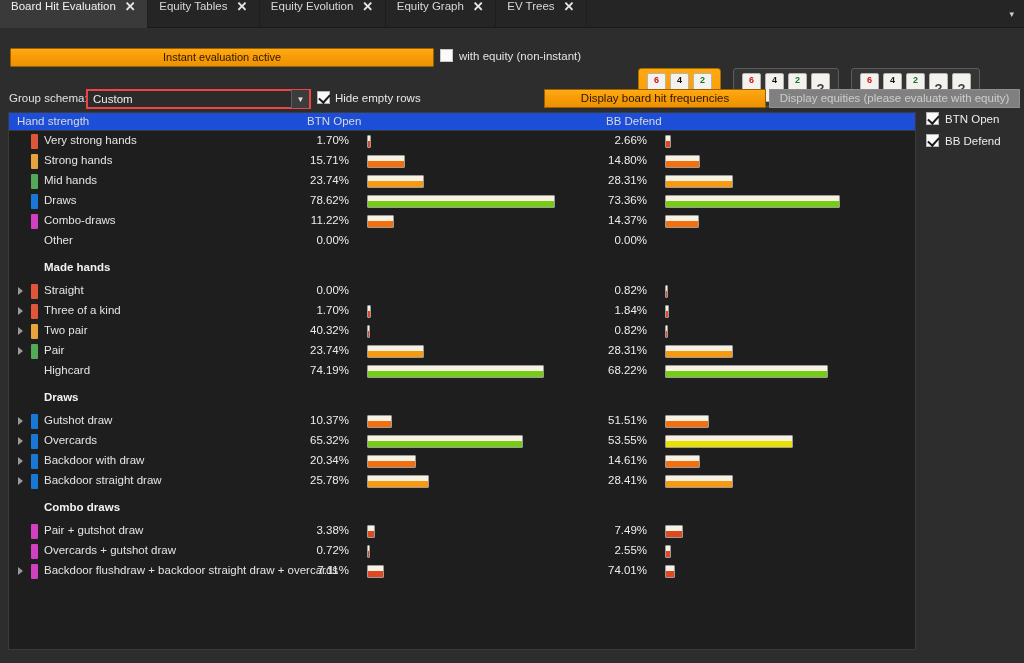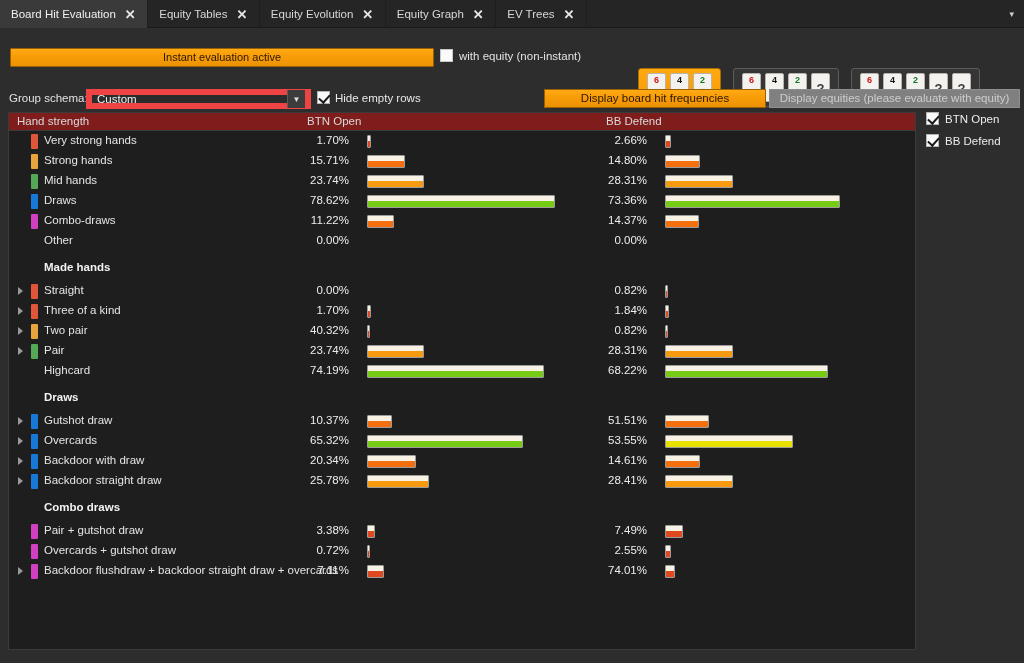--- a/index.html
+++ b/index.html
@@ -12,21 +12,21 @@
   }
   #app { position: relative; width: 1024px; height: 663px; background: #2d2d2d; }
 
   
   .tabbar {
     position: absolute; left: 0; top: 0; width: 1024px; height: 28px;
     background: #252525; display: flex; align-items: stretch;
     border-bottom: 1px solid #1b1b1b;
   }
   .tab {
-    display: flex; align-items: center; gap: 9px;
+    display: flex; align-items: flex-start; gap: 9px;
     padding: 0 12px 0 11px; height: 28px;
     font-size: 11.5px; color: #d8d8d8; cursor: default;
     border-right: 1px solid #1e1e1e;
   }
   .tab.active { background: #3a3a3a; color: #f0f0f0; }
   .tab .tablabel { white-space: nowrap; }
   .tab .closex {
     font-size: 13px; font-weight: bold; color: #e6e6e6;
     line-height: 1; letter-spacing: -0.5px;
   }
@@ -76,21 +76,21 @@
   .card.unk .rank { font-size: 13px; line-height: 27px; }
   .s-h { color: #d01414; }
   .s-s { color: #141414; }
   .s-c { color: #0e7a28; }
 
   
   .toolbar2 { position: absolute; left: 0; top: 88px; width: 1024px; height: 24px; }
   .gs-label { position: absolute; left: 9px; top: 4px; font-size: 11.5px; color: #e2e2e2; }
   .gs-select {
     position: absolute; left: 86px; top: 1px; width: 225px; height: 20px;
-    background: #2b2b2b; border: 6px solid #ef4444;
+    background: #2b2b2b; border: 2px solid #ef4444;
     display: flex; align-items: center; cursor: pointer;
   }
   .gs-select .val { flex: 1; padding-left: 5px; font-size: 11.5px; color: #f0f0f0; }
   .gs-select .arrowbox {
     width: 18px; height: 18px; background: #3c3c3c;
     border-left: 1px solid #5c5c5c; display: flex;
     align-items: center; justify-content: center;
     font-size: 8px; color: #e0e0e0;
   }
   .chk-hide { position: absolute; left: 317px; top: 3px; display: flex; align-items: center; gap: 5px; }
@@ -116,21 +116,21 @@
     background: #808080; border: 1px solid #8e8e8e; color: #cdcdcd;
     font-size: 11.5px; text-align: center; line-height: 17px; cursor: default;
   }
 
   
   .panel {
     position: absolute; left: 8px; top: 112px; width: 908px; height: 538px;
     background: #1e1e1e; border: 1px solid #3b3b3b; overflow: hidden;
   }
   .hdrrow {
-    position: relative; height: 18px; background: #7f1d1d;
+    position: relative; height: 18px; background: #1d4ed8;
     border-bottom: 1px solid #3a3a3a;
   }
   .hdrrow .h { position: absolute; top: 2px; font-size: 11.5px; color: #d9d9d9; }
   .h-hs { left: 8px; }
   .h-btn { left: 298px; }
   .h-bb  { left: 597px; }
 
   .rows { position: relative; }
   .row { position: relative; height: 20px; }
   .row .arrow {

